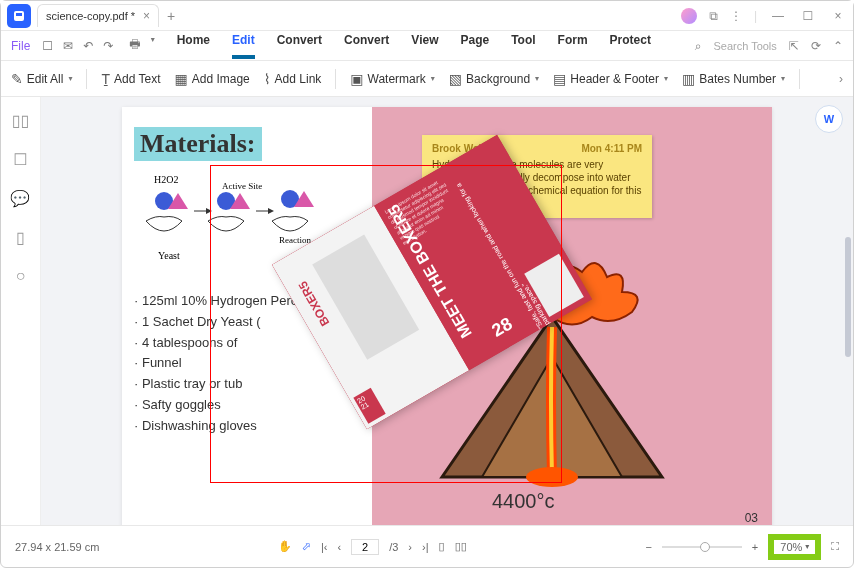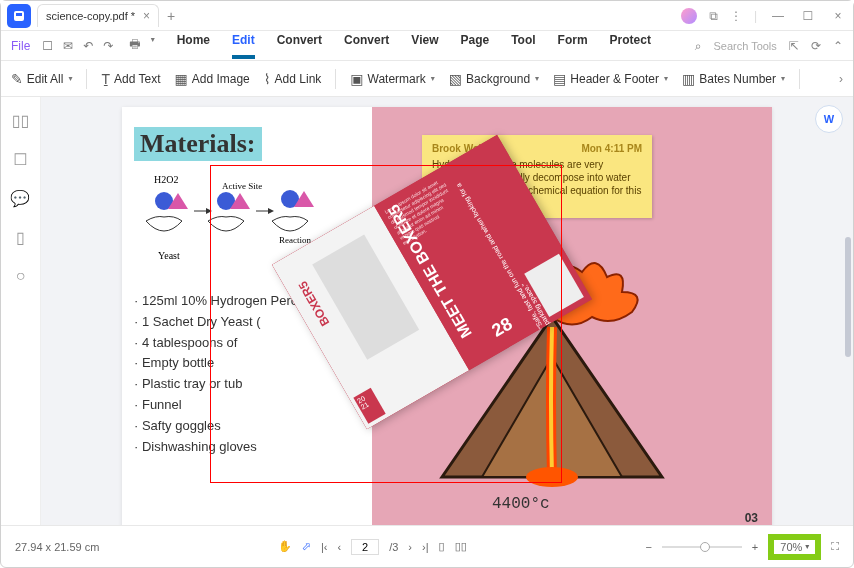--- a/index.html
+++ b/index.html
@@ -37,22 +37,22 @@
 .page-left { width: 250px; padding: 20px 12px; }
 .page-right { flex: 1; background: #e6a6b6; position: relative; }
 .materials-title { background: #8dd8e0; padding: 2px 6px; font-size: 26px; font-weight: 900; font-family: Georgia, serif; display: inline-block; }
 .diagram { margin-top: 10px; height: 100px; position: relative; font-family: cursive; font-size: 10px; }
 .materials-list { margin-top: 20px; font-size: 13px; line-height: 1.6; }
 .materials-list div:before { content: "· "; }
 .sticky { position: absolute; top: 28px; left: 50px; width: 230px; background: #fae680; padding: 8px 10px; font-size: 10px; box-shadow: 1px 1px 3px rgba(0,0,0,0.2); }
 .sticky-header { display: flex; justify-content: space-between; color: #a8861a; font-weight: bold; font-size: 10px; }
 .sticky-body { margin-top: 4px; color: #5a4200; line-height: 1.3; }
 .volcano { position: absolute; bottom: 40px; left: 30px; }
-.page-num { position: absolute; bottom: 12px; right: 14px; font-size: 12px; color: #333; font-weight: bold; }
-.temp { position: absolute; bottom: 24px; left: 120px; font-family: Liberation Mono, monospace; font-size: 16px; }
+.page-num { position: absolute; bottom: 12px; right: 14px; font-size: 12px; color: #333; font-weight: normal; }
+.temp { position: absolute; bottom: 24px; left: 120px; font-family: Liberation Sans, sans-serif; font-size: 20px; }
 .flyer { position: absolute; top: 80px; left: 180px; width: 260px; height: 190px; transform: rotate(-30deg); background: #c9374e; box-shadow: 2px 2px 8px rgba(0,0,0,0.25); overflow: hidden; }
 .red-box { position: absolute; border: 1px solid #ff0000; top: 58px; left: 88px; width: 352px; height: 318px; pointer-events: none; }
 .word-badge { position: absolute; top: 8px; right: 10px; width: 28px; height: 28px; border-radius: 50%; background: #fff; border: 1px solid #d0ddf0; display: flex; align-items: center; justify-content: center; color: #2962ff; font-size: 11px; font-weight: bold; cursor: pointer; }
 .statusbar { display: flex; align-items: center; height: 42px; padding: 0 14px; font-size: 11px; color: #666; border-top: 1px solid #e8e8e8; gap: 30px; }
 .statusbar .spacer { flex: 1; }
 .statusbar .navgroup { display: flex; align-items: center; gap: 10px; }
 .statusbar .page-input { width: 28px; border: 1px solid #ddd; text-align: center; padding: 1px; font-size: 11px; }
 .zoom-slider { width: 80px; height: 2px; background: #ddd; position: relative; display: inline-block; }
 .zoom-knob { width: 10px; height: 10px; background: #fff; border: 1px solid #aaa; border-radius: 50%; position: absolute; top: -4px; left: 38px; }
 .zoom-box { border: 6px solid #84cc16; padding: 1px 6px; display: flex; align-items: center; gap: 3px; }
@@ -198,23 +198,22 @@
               <path d="M60 40 L72 40" stroke="#333" marker-end=""></path>
                 <polygon points="72,37 78,40 72,43" fill="#333"></polygon>
               <path d="M122 40 L134 40" stroke="#333"></path>
                 <polygon points="134,37 140,40 134,43" fill="#333"></polygon>
             </svg>
           </div>
           <div class="materials-list">
             <div>125ml 10% Hydrogen Peroxide</div>
             <div>1 Sachet Dry Yeast (</div>
             <div>4 tablespoons of</div>
-            <div>Empty bottle</div>
+            <div>Funnel</div>
             <div>Plastic tray or tub</div>
-            <div>Funnel</div>
             <div>Safty goggles</div>
             <div>Dishwashing gloves</div>
           </div>
         </div>
 
         <div class="page-right">
           <div class="sticky">
             <div class="sticky-header">
               <span>Brook Wells</span>
               <span>Mon 4:11 PM</span>

